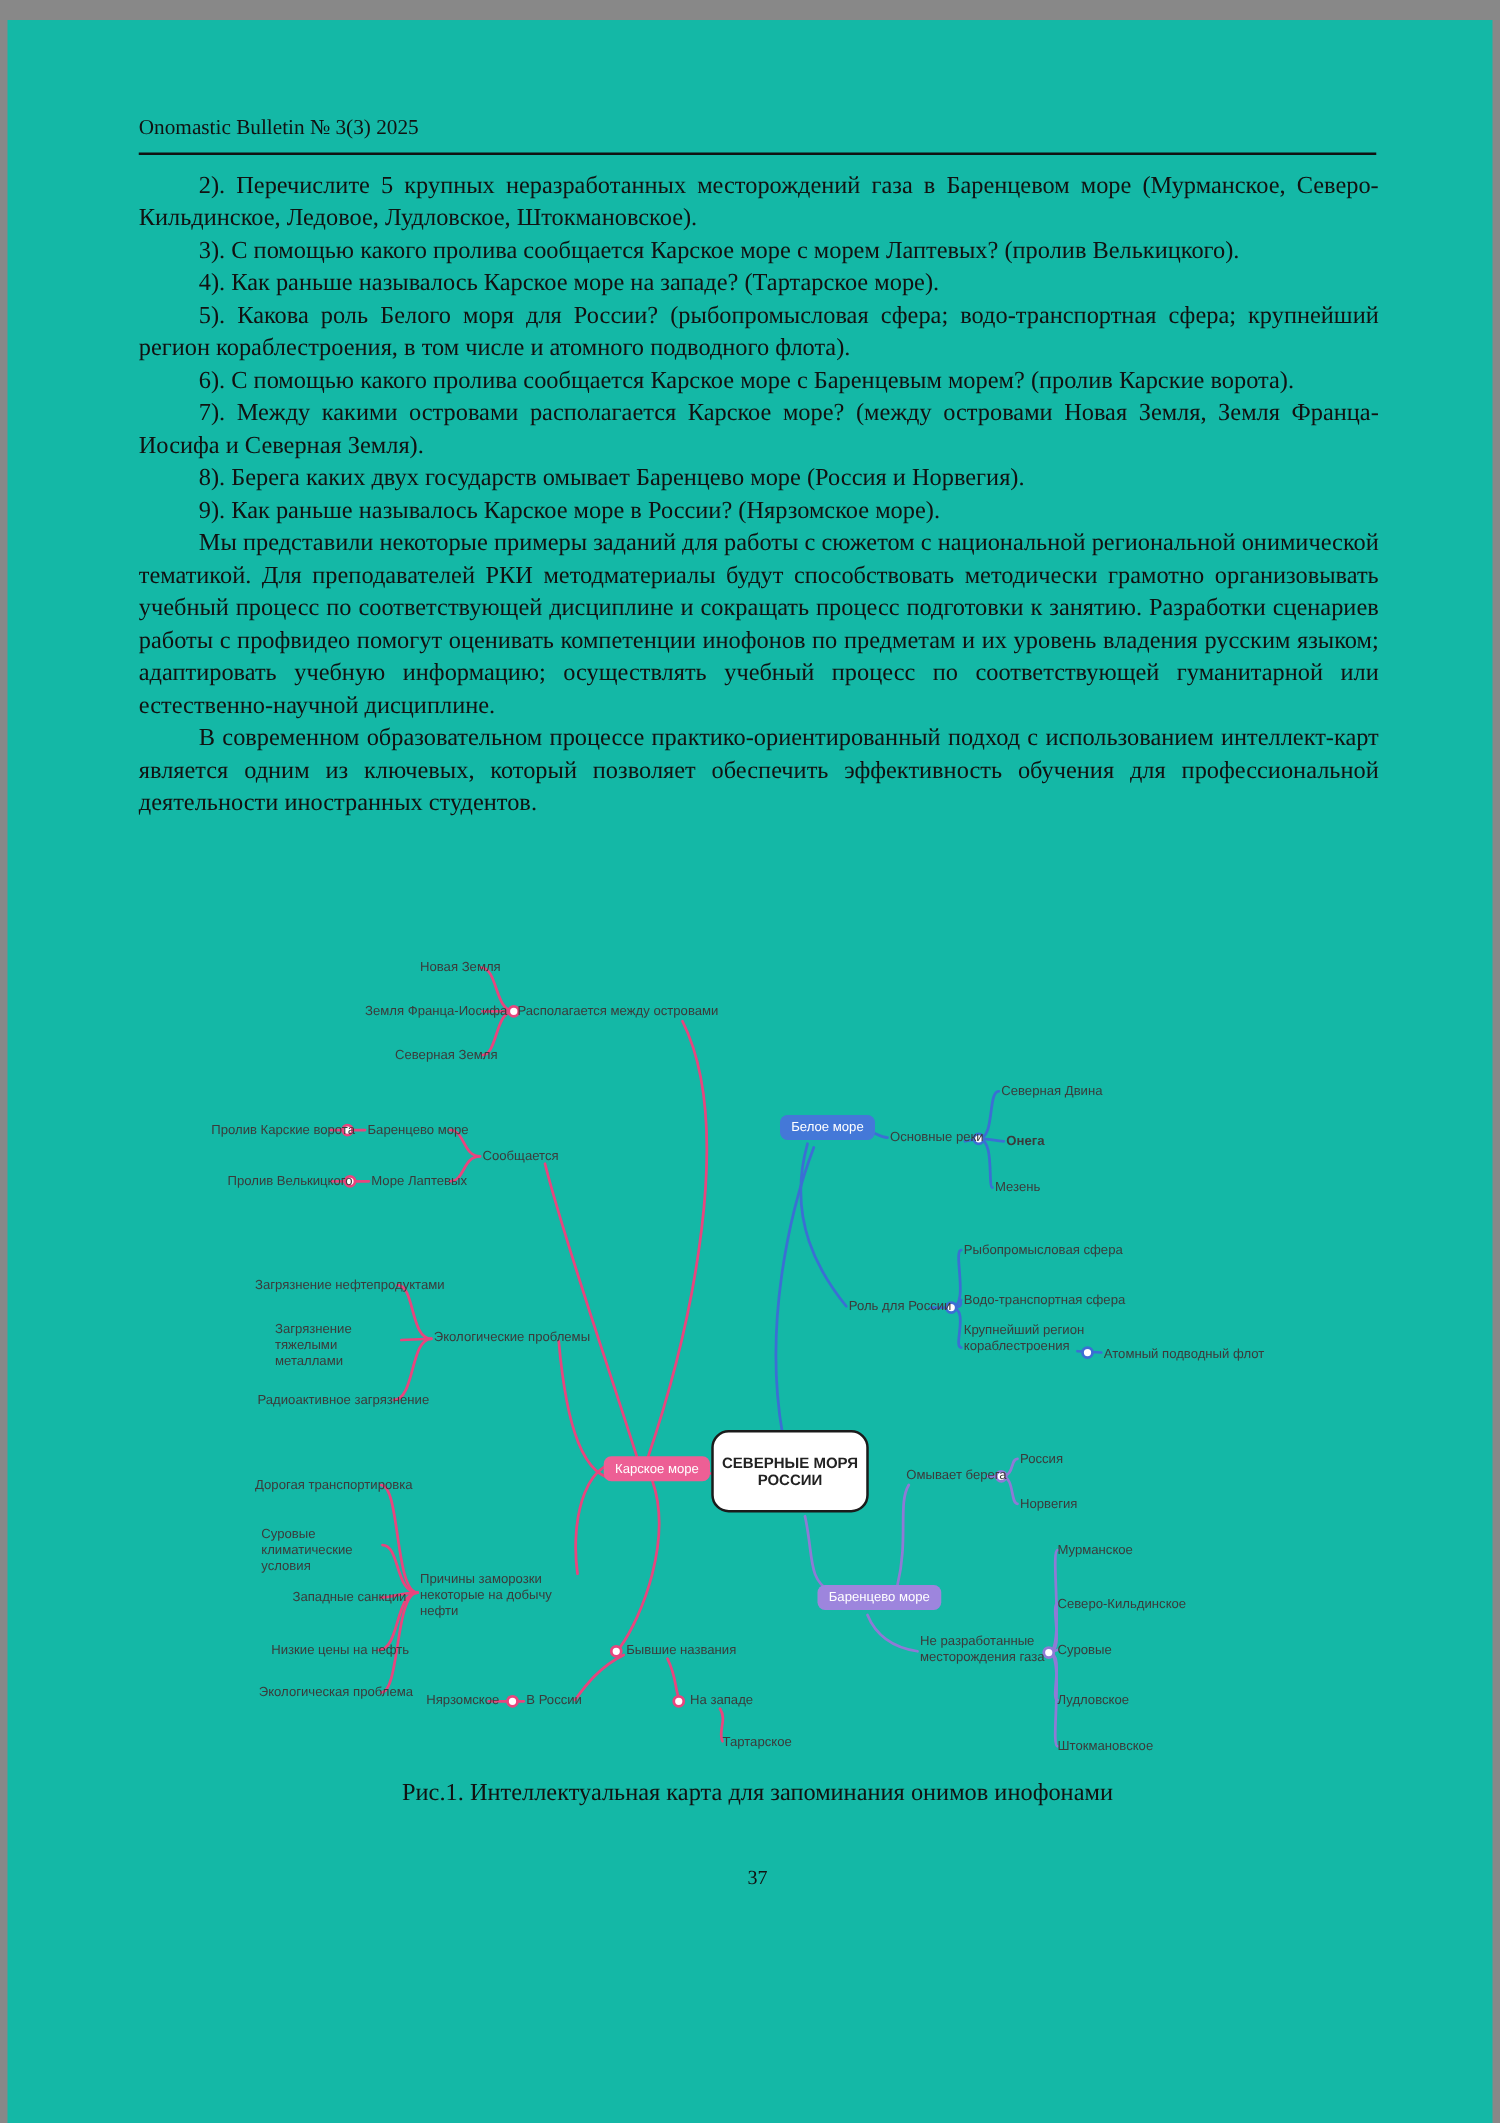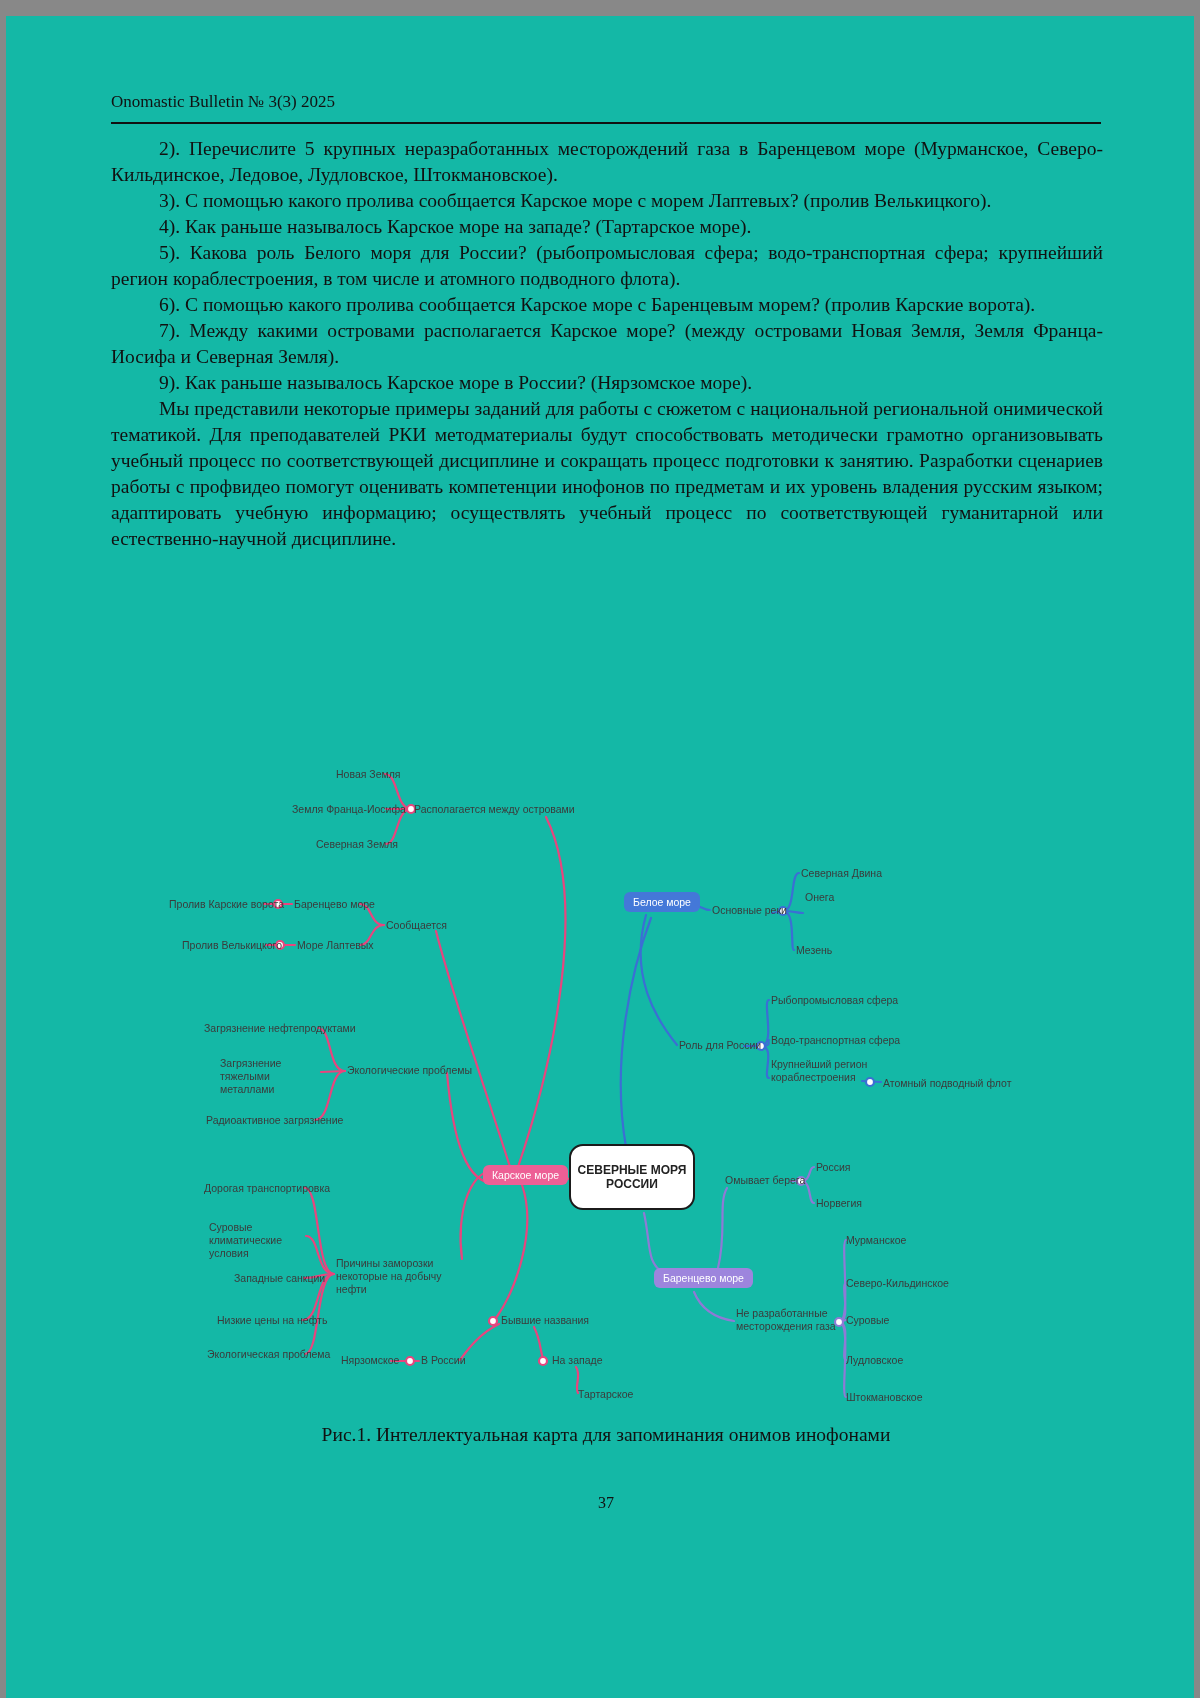--- a/index.html
+++ b/index.html
@@ -57,22 +57,24 @@
 
   <div class="running-head">Onomastic Bulletin № 3(3) 2025</div>
 
   <div class="body-text">
     <p>2). Перечислите 5 крупных неразработанных месторождений газа в Баренцевом море (Мурманское, Северо-Кильдинское, Ледовое, Лудловское, Штокмановское).</p>
     <p>3). С помощью какого пролива сообщается Карское море с морем Лаптевых? (пролив Велькицкого).</p>
     <p>4). Как раньше называлось Карское море на западе? (Тартарское море).</p>
     <p>5). Какова роль Белого моря для России? (рыбопромысловая сфера; водо-транспортная сфера; крупнейший регион кораблестроения, в том числе и атомного подводного флота).</p>
     <p>6). С помощью какого пролива сообщается Карское море с Баренцевым морем? (пролив Карские ворота).</p>
     <p>7). Между какими островами располагается Карское море? (между островами Новая Земля, Земля Франца-Иосифа и Северная Земля).</p>
+    <p>8). Берега каких двух государств омывает Баренцево море (Россия и Норвегия).</p>
     <p>9). Как раньше называлось Карское море в России? (Нярзомское море).</p>
     <p>Мы представили некоторые примеры заданий для работы с сюжетом с национальной региональной онимической тематикой. Для преподавателей РКИ методматериалы будут способствовать методически грамотно организовывать учебный процесс по соответствующей дисциплине и сокращать процесс подготовки к занятию. Разработки сценариев работы с профвидео помогут оценивать компетенции инофонов по предметам и их уровень владения русским языком; адаптировать учебную информацию; осуществлять учебный процесс по соответствующей гуманитарной или естественно-научной дисциплине.</p>
+    <p>В современном образовательном процессе практико-ориентированный подход с использованием интеллект-карт является одним из ключевых, который позволяет обеспечить эффективность обучения для профессиональной деятельности иностранных студентов.</p>
   </div>
 
   <div class="figure">
     <svg width="1000" height="655" viewBox="0 0 1000 655">
 
       <g stroke="#e8457e" stroke-width="2.2" fill="none" stroke-linecap="round">
         <path d="M442,416 L465,418"></path>
         <path d="M412,406 C448,300 482,140 440,56"></path>
         <path d="M305,48 C290,48 292,13 279,13"></path>
         <path d="M305,48 L280,48"></path>
@@ -173,21 +175,21 @@
     <div class="mm-label" style="left:101px;top:587px;">Экологическая проблема</div>
 
     <div class="mm-label" style="left:395px;top:553px;">Бывшие названия</div>
     <div class="mm-label" style="left:315px;top:593px;">В России</div>
     <div class="mm-label" style="left:235px;top:593px;">Нярзомское</div>
     <div class="mm-label" style="left:446px;top:593px;">На западе</div>
     <div class="mm-label" style="left:472px;top:627px;">Тартарское</div>
 
     <div class="mm-label" style="left:606px;top:143px;">Основные реки</div>
     <div class="mm-label" style="left:695px;top:106px;">Северная Двина</div>
-    <div class="mm-label" style="left:699px;top:130px;">Онега</div>
+    <div class="mm-label" style="left:699px;top:146px;font-weight:bold;">Онега</div>
     <div class="mm-label" style="left:690px;top:183px;">Мезень</div>
 
     <div class="mm-label" style="left:573px;top:278px;">Роль для России</div>
     <div class="mm-label" style="left:665px;top:233px;">Рыбопромысловая сфера</div>
     <div class="mm-label" style="left:665px;top:273px;">Водо-транспортная сфера</div>
     <div class="mm-label mm-wrap" style="left:665px;top:297px;width:98px;">Крупнейший регион кораблестроения</div>
     <div class="mm-label" style="left:777px;top:316px;">Атомный подводный флот</div>
 
     <div class="mm-label" style="left:619px;top:413px;">Омывает берега</div>
     <div class="mm-label" style="left:710px;top:400px;">Россия</div>

